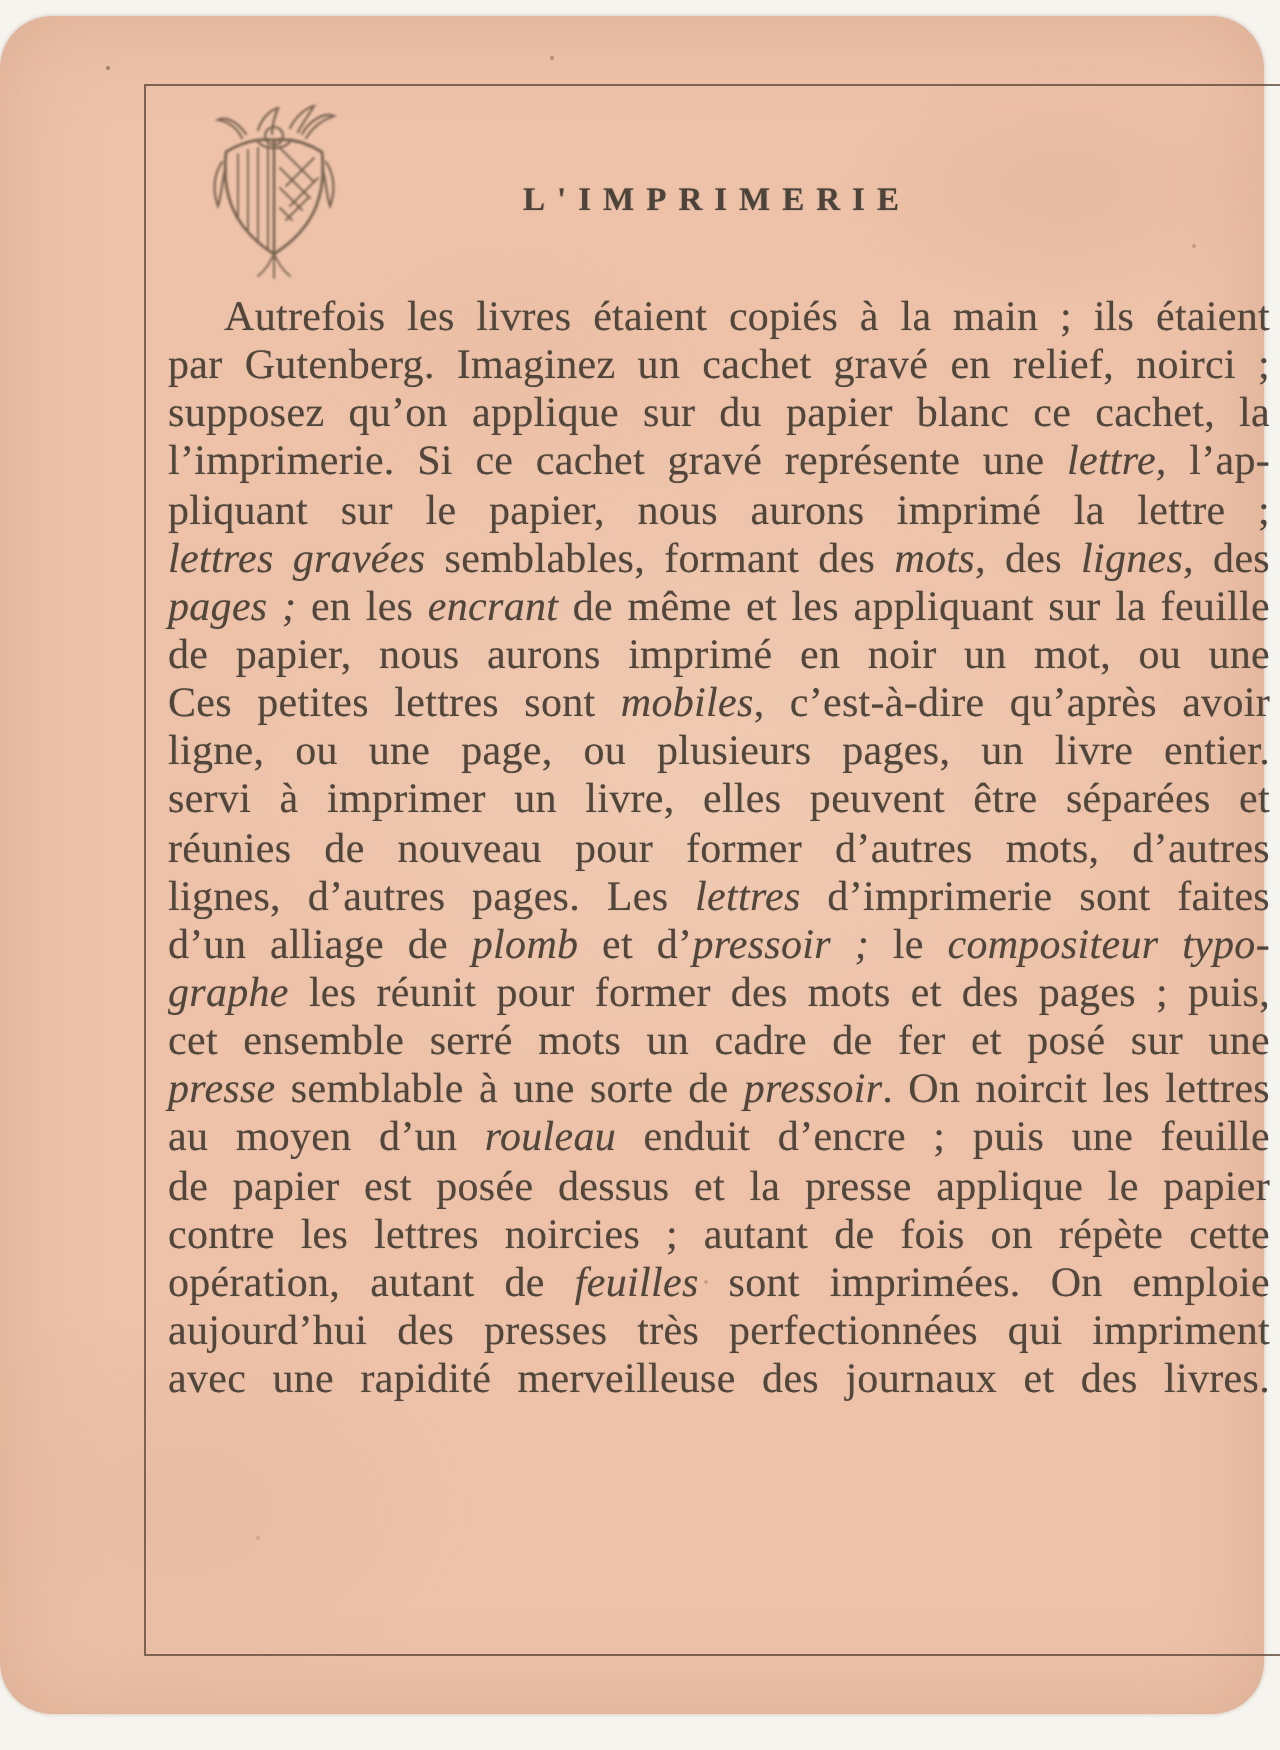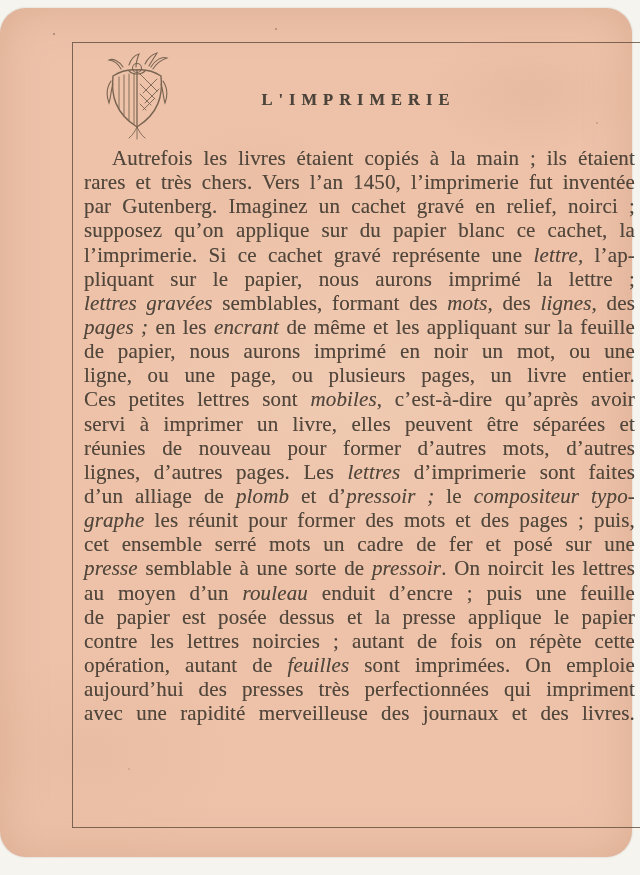--- a/index.html
+++ b/index.html
@@ -110,30 +110,29 @@
           <path d="M64 30 C68 36, 69 44, 66 52 C64 46, 64 38, 62 33"></path>
 
           <path d="M38 76 C36 80, 34 84, 30 87 M38 76 C40 80, 42 84, 46 87 M38 76 L38 88" stroke-width="0.9"></path>
         </svg>
       </div>
 
       <h1 class="title">L'IMPRIMERIE</h1>
 
       <div class="bodytext">
           <div class="line indent"><span>Autrefois les livres étaient copiés à la main ; ils étaient</span></div>
-          <div class="line"><span>rares et très chers. Vers l’an 1450, l’imprimerie fut inventée</span></div>
           <div class="line"><span>par Gutenberg. Imaginez un cachet gravé en relief, noirci ;</span></div>
           <div class="line"><span>supposez qu’on applique sur du papier blanc ce cachet, la</span></div>
           <div class="line"><span>l’imprimerie. Si ce cachet gravé représente une </span><span class="it">lettre,</span><span> l’ap-</span></div>
           <div class="line"><span>pliquant sur le papier, nous aurons imprimé la lettre ;</span></div>
           <div class="line"><span class="it">lettres gravées</span><span> semblables, formant des </span><span class="it">mots,</span><span> des </span><span class="it">lignes,</span><span> des</span></div>
           <div class="line"><span class="it">pages ;</span><span> en les </span><span class="it">encrant</span><span> de même et les appliquant sur la feuille</span></div>
           <div class="line"><span>de papier, nous aurons imprimé en noir un mot, ou une</span></div>
+          <div class="line"><span>Ces petites lettres sont </span><span class="it">mobiles</span><span>, c’est-à-dire qu’après avoir</span></div>
           <div class="line"><span>ligne, ou une page, ou plusieurs pages, un livre entier.</span></div>
-          <div class="line"><span>Ces petites lettres sont </span><span class="it">mobiles</span><span>, c’est-à-dire qu’après avoir</span></div>
           <div class="line"><span>servi à imprimer un livre, elles peuvent être séparées et</span></div>
           <div class="line"><span>réunies de nouveau pour former d’autres mots, d’autres</span></div>
           <div class="line"><span>lignes, d’autres pages. Les </span><span class="it">lettres</span><span> d’imprimerie sont faites</span></div>
           <div class="line"><span>d’un alliage de </span><span class="it">plomb</span><span> et d’</span><span class="it">pressoir ;</span><span> le </span><span class="it">compositeur typo-</span></div>
           <div class="line"><span class="it">graphe</span><span> les réunit pour former des mots et des pages ; puis,</span></div>
           <div class="line"><span>cet ensemble serré mots un cadre de fer et posé sur une</span></div>
           <div class="line"><span class="it">presse</span><span> semblable à une sorte de </span><span class="it">pressoir</span><span>. On noircit les lettres</span></div>
           <div class="line"><span>au moyen d’un </span><span class="it">rouleau</span><span> enduit d’encre ; puis une feuille</span></div>
           <div class="line"><span>de papier est posée dessus et la presse applique le papier</span></div>
           <div class="line"><span>contre les lettres noircies ; autant de fois on répète cette</span></div>

